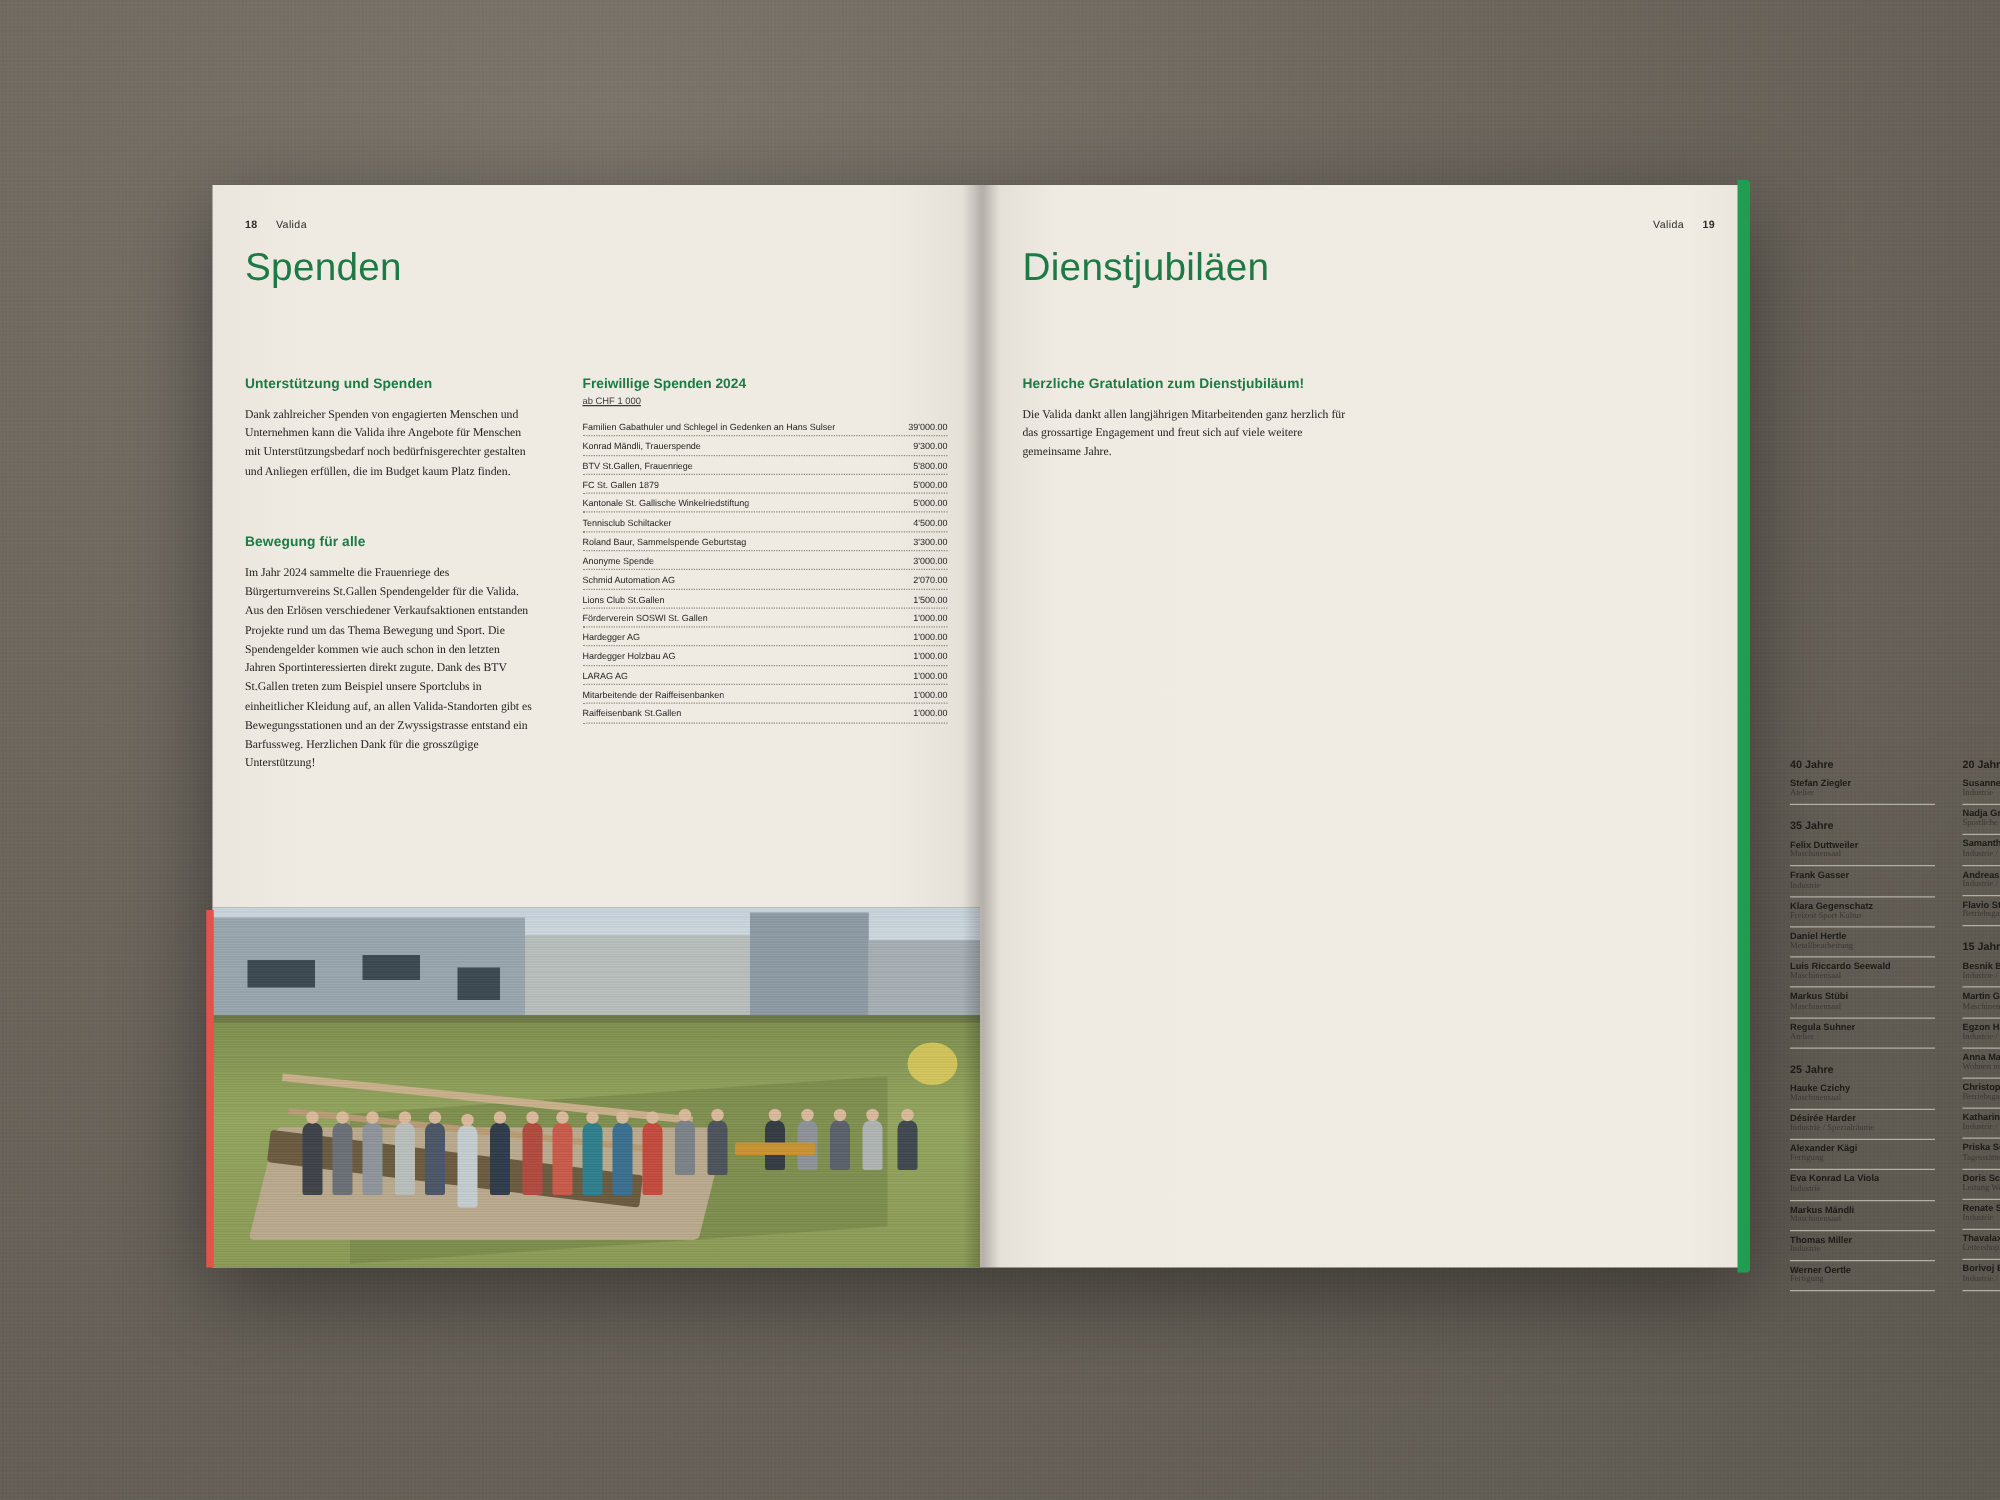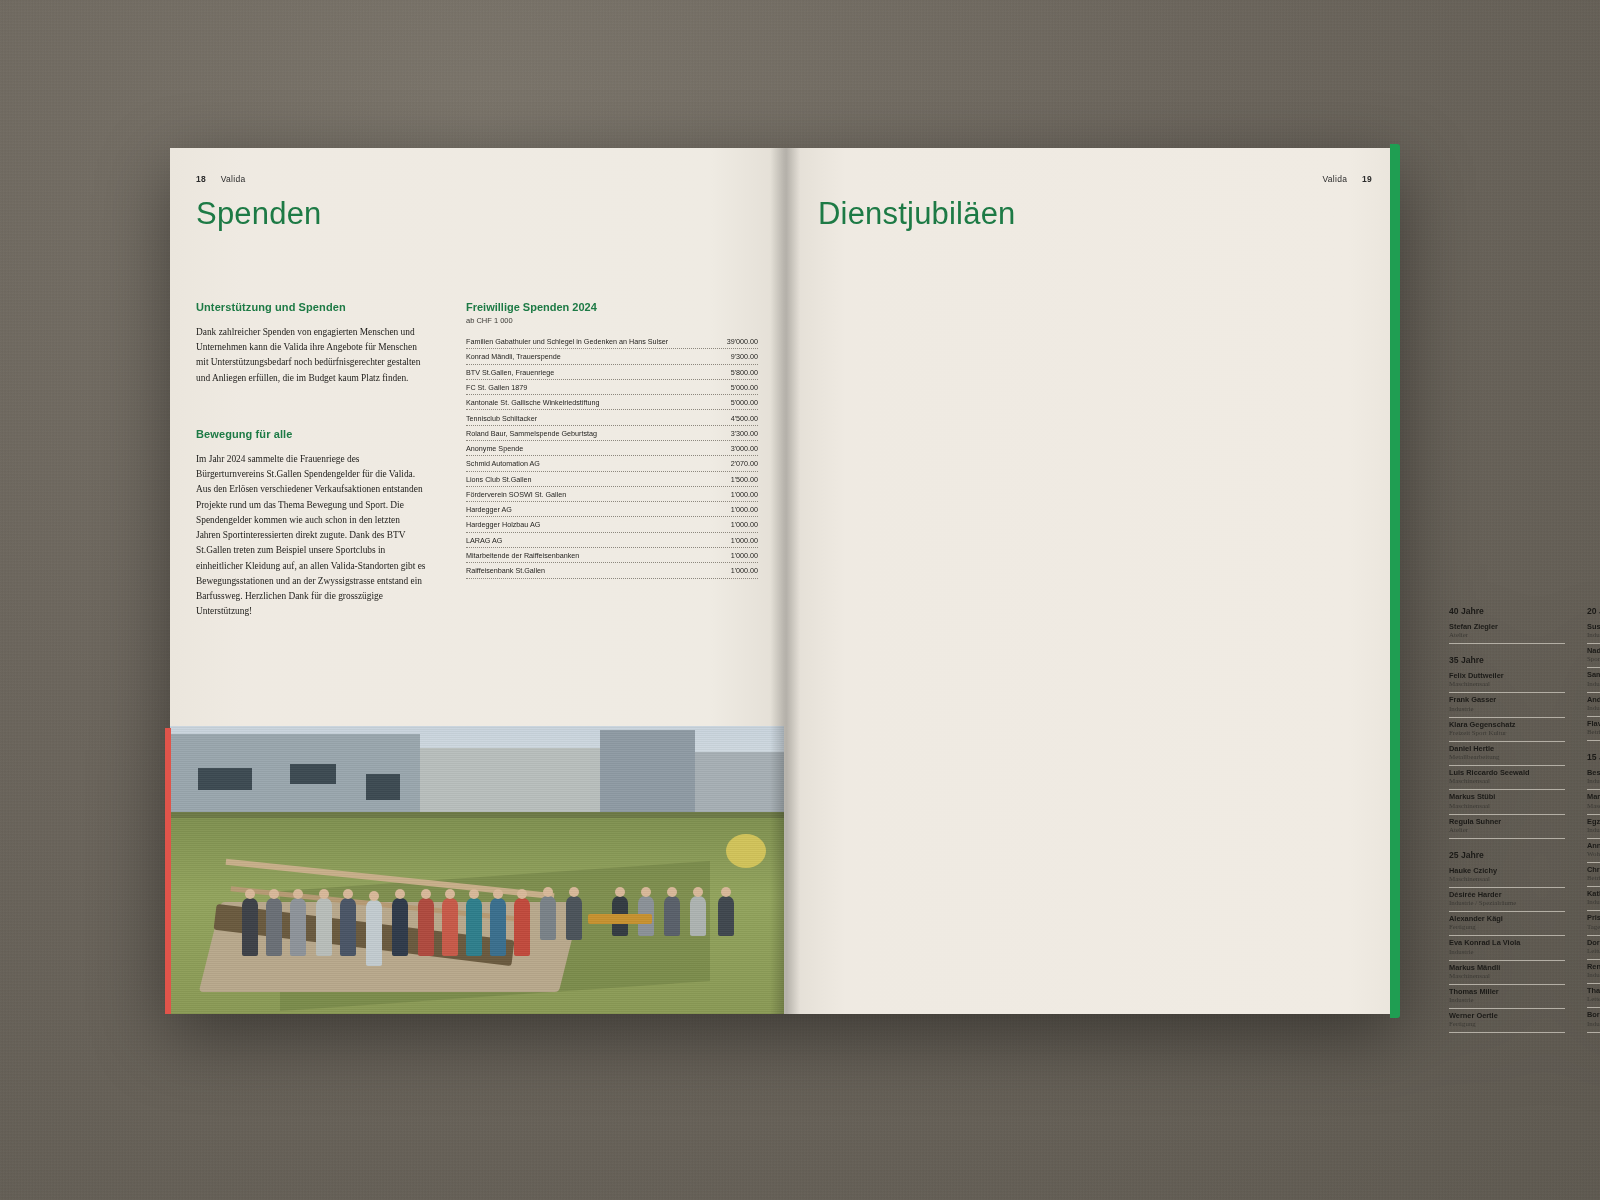--- a/index.html
+++ b/index.html
@@ -62,21 +62,21 @@
     font-size:11px;font-weight:bold;color:#1d7a45;margin:0 0 12px 0;letter-spacing:.1px;
   }
   .body-copy{
     font-size:9.4px;line-height:1.62;color:#23221f;margin:0;
     font-family:"Liberation Serif", serif;
   }
   .col{position:absolute;}
 
   
   .don-head{font-size:11px;font-weight:bold;color:#1d7a45;margin:0;}
-  .don-sub{font-size:7.5px;color:#3b3a36;margin:3px 0 9px 0;}
+  .don-sub{font-size:7.5px;color:#3b3a36;margin:3px 0 9px 0;text-decoration:underline;}
   .don-row{
     display:flex;align-items:flex-start;font-size:7.2px;color:#1f1e1b;
     padding:3.1px 0 2.2px 0;border-bottom:.5px dotted #8d887e;
   }
   .don-row .nm{white-space:nowrap;overflow:hidden;}
   .don-row .dots{flex:1;}
   .don-row .amt{white-space:nowrap;padding-left:6px;}
 
   
   .photo{
@@ -97,21 +97,21 @@
     background:#b9a98c;transform:skewX(-14deg);border-radius:4px;}
   .rail{position:absolute;left:55px;top:150px;width:330px;height:6px;background:#c9b08a;transform:rotate(6deg);}
   .rail2{position:absolute;left:60px;top:176px;width:300px;height:5px;background:#b79b74;transform:rotate(6deg);}
   .person{position:absolute;bottom:58px;width:16px;height:58px;border-radius:7px 7px 2px 2px;}
   .head{position:absolute;top:-9px;left:3px;width:10px;height:10px;border-radius:50%;background:#d9b99a;}
   .photo-grain{position:absolute;inset:0;
     background-image:repeating-linear-gradient(0deg, rgba(0,0,0,0.04) 0 1px, rgba(255,255,255,0.03) 1px 2px);}
 
   
   .jub-wrap{position:absolute;left:648px;top:458px;width:540px;}
-  .jub-col{position:absolute;top:0;width:116px;margin-left:17px;}
+  .jub-col{position:absolute;top:0;width:116px;}
   .jub-group-title{font-size:8.6px;font-weight:bold;color:#1b1a17;margin:0 0 4px 0;}
   .jub-entry{border-bottom:.5px solid #b4afa5;padding:2px 0 3px 0;}
   .jub-name{font-size:7.4px;font-weight:bold;color:#1b1a17;line-height:1.25;}
   .jub-dept{font-size:6.9px;color:#3a3833;line-height:1.3;
     font-family:"Liberation Serif", serif;}
   .jub-gap{height:11px;}
 </style>
 </head>
 <body>
 
@@ -307,20 +307,24 @@
 
   <div class="page page-right">
 
     <div class="folio" style="right:26px;top:26px;">
       <span>Valida</span>
       <span class="num" style="padding-left:12px;">19</span>
     </div>
 
     <h1 class="title" style="left:34px;top:48px;">Dienstjubiläen</h1>
 
+    <div class="col" style="left:34px;top:153px;width:262px;">
+      <p class="lead-head">Herzliche Gratulation zum Dienstjubiläum!</p>
+      <p class="body-copy">Die Valida dankt allen langjährigen Mitarbeitenden ganz herzlich für das grossartige Engagement und freut sich auf viele weitere gemeinsame Jahre.</p>
+    </div>
 
     <div class="jub-wrap">
       <div class="jub-col" id="jcol0" style="left:0;">
           <div class="jub-group-title">40 Jahre</div>
           <div class="jub-entry">
             <div class="jub-name">Stefan Ziegler</div>
             <div class="jub-dept">Atelier</div>
           </div>
           <div class="jub-gap"></div>
           <div class="jub-group-title">35 Jahre</div>

